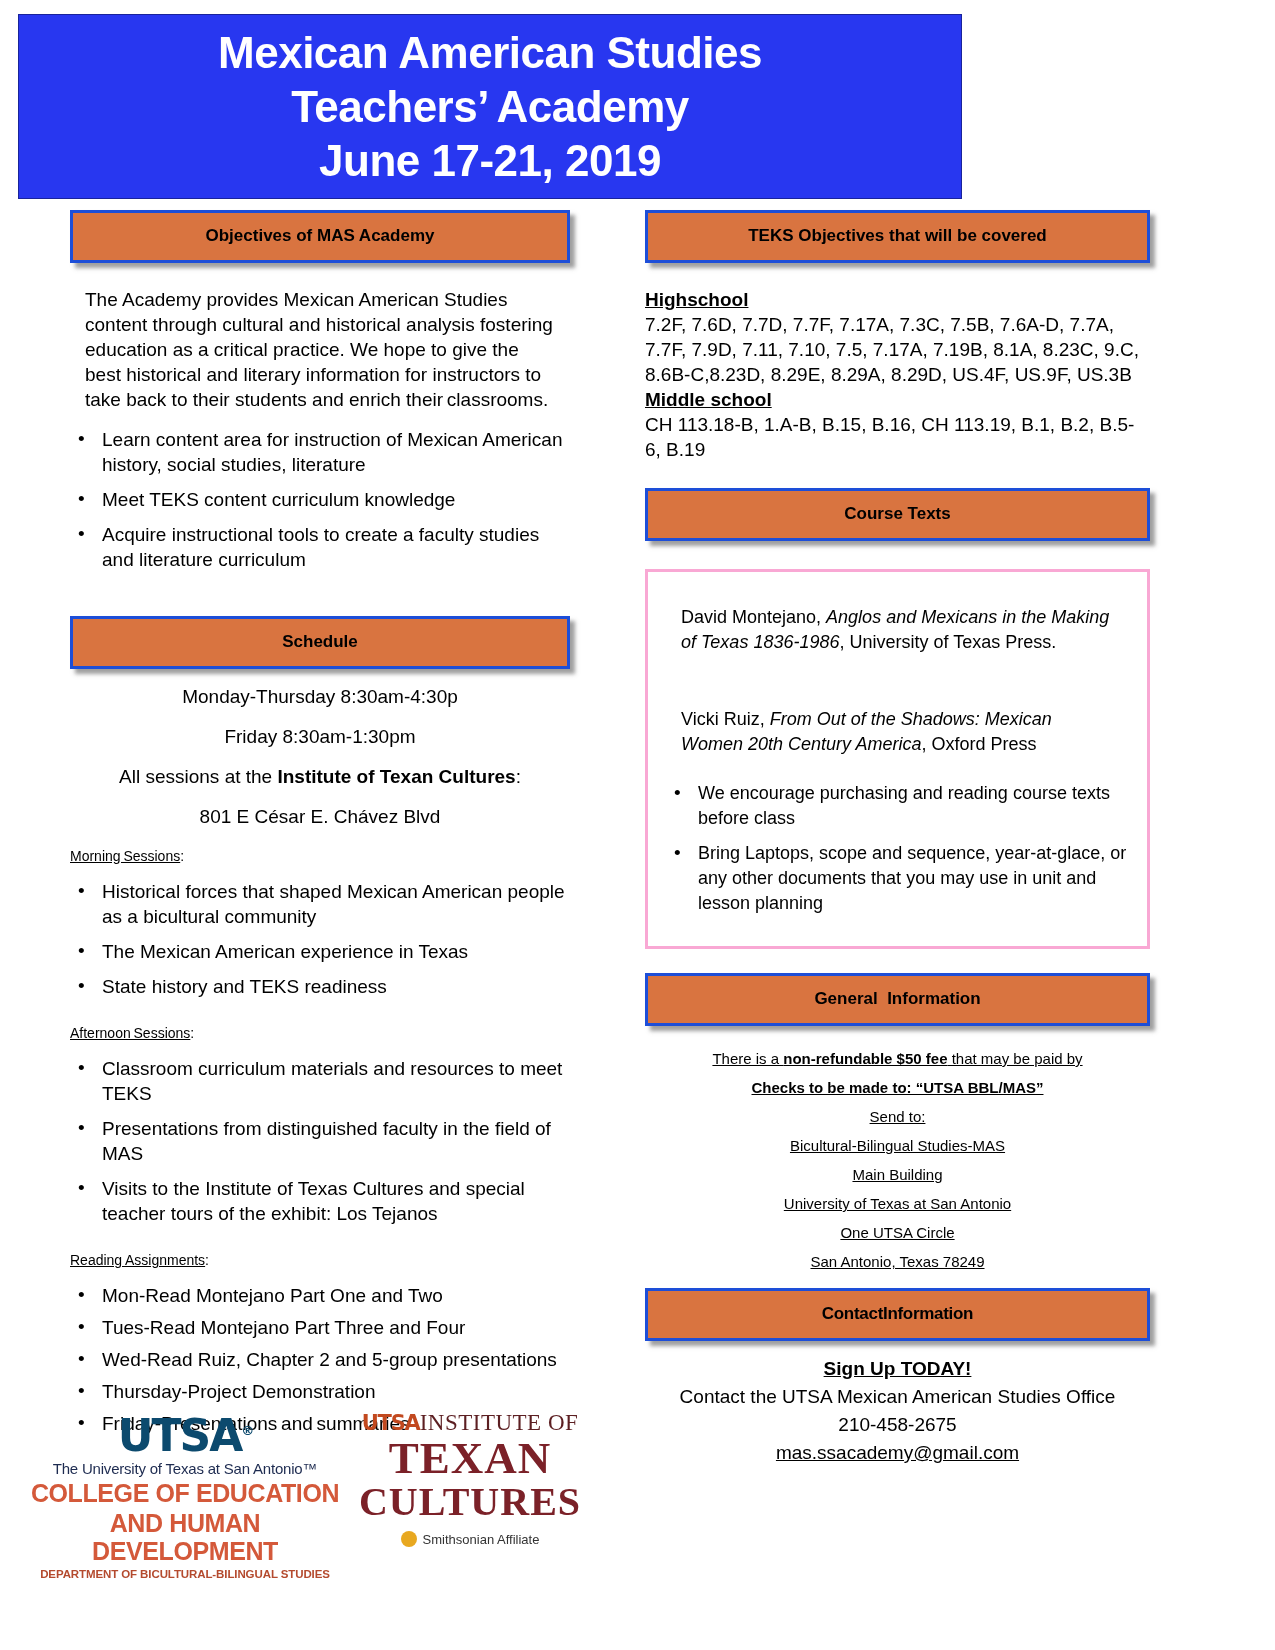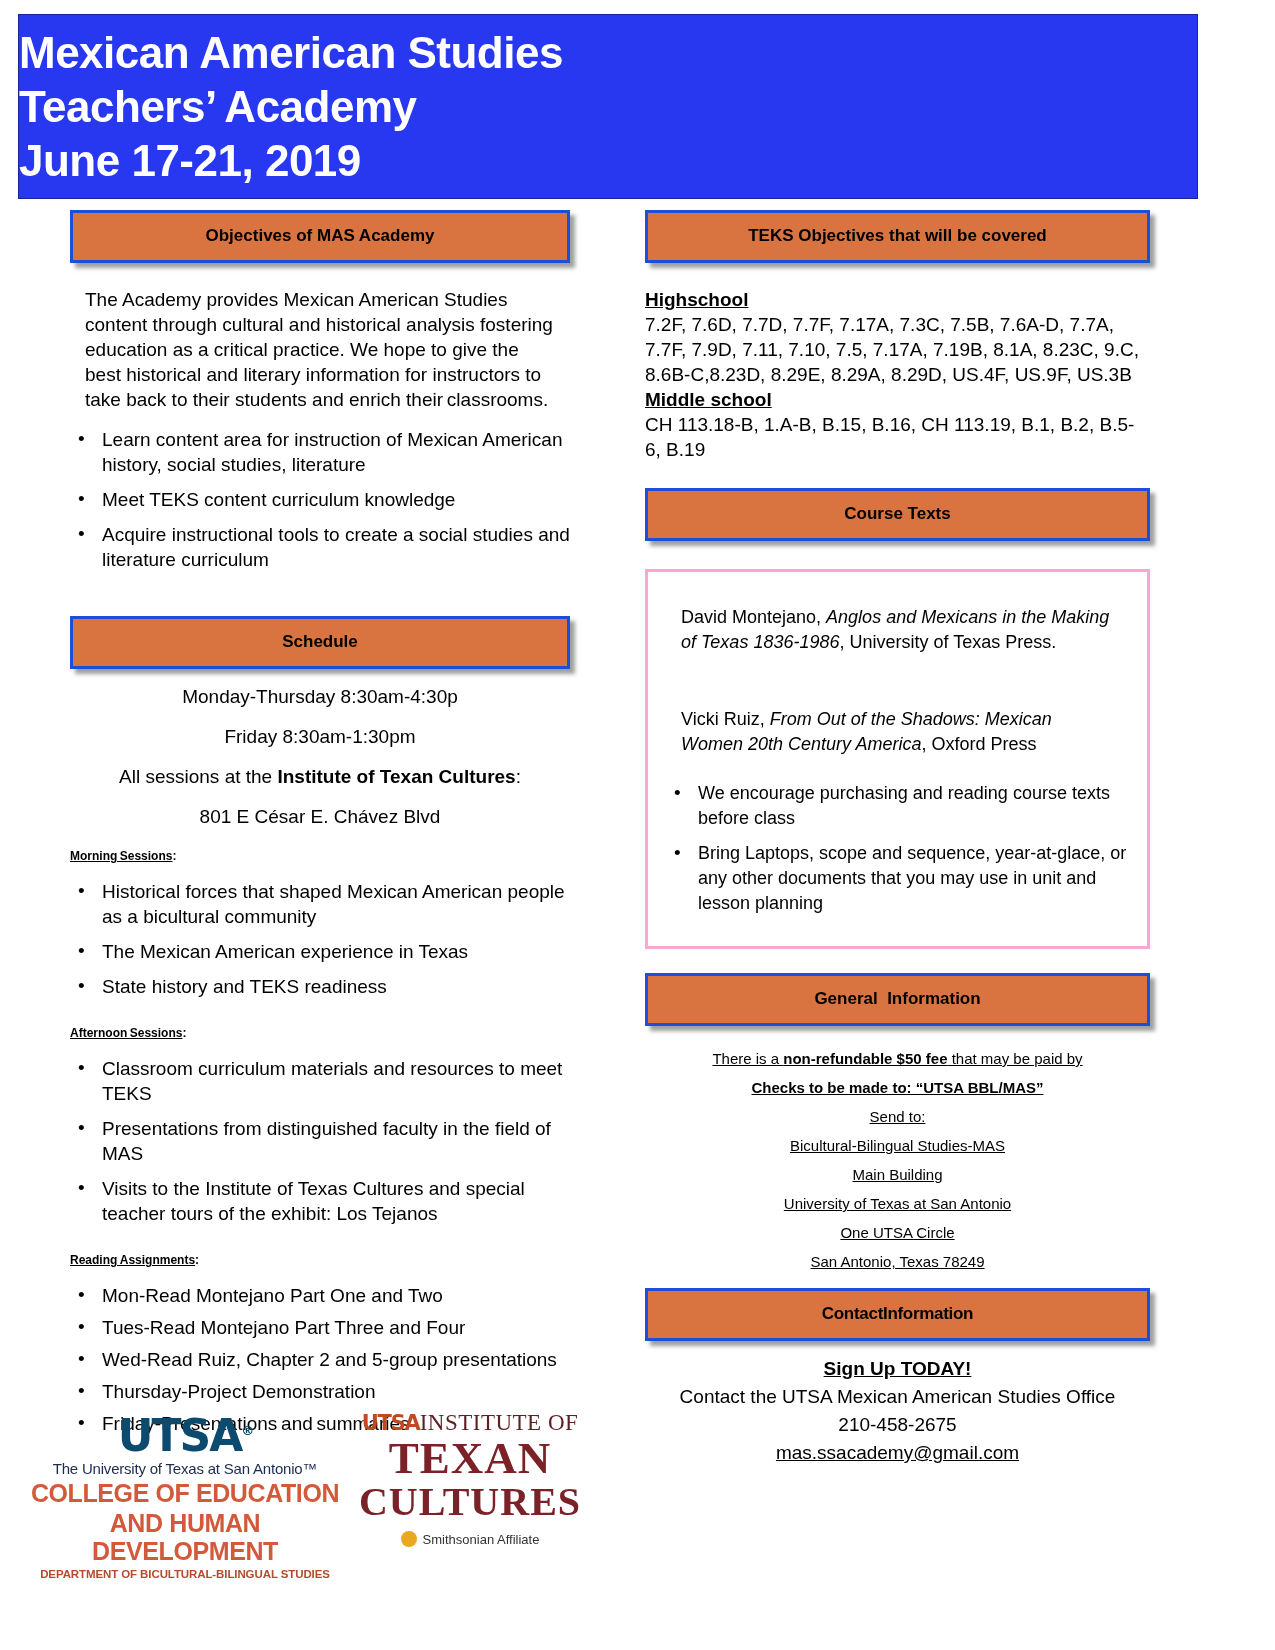--- a/index.html
+++ b/index.html
@@ -14,28 +14,28 @@
     color: #000000;
     position: relative;
     overflow: hidden;
   }
 
   
   .banner {
     position: absolute;
     left: 18px;
     top: 14px;
-    width: 1180px;
+    width: 944px;
     height: 185px;
     background: #2837f0;
     border: 1px solid #19239b;
     box-sizing: border-box;
     display: flex;
     flex-direction: column;
-    align-items: flex-start;
+    align-items: center;
     justify-content: center;
   }
   .banner-line {
     color: #ffffff;
     font-weight: bold;
     font-size: 44px;
     line-height: 54px;
     letter-spacing: -0.5px;
     text-align: center;
     white-space: pre;
@@ -99,24 +99,23 @@
   }
   ul.bullets.tight > li { margin-bottom: 7px; }
 
   .u { text-decoration: underline; }
   .b { font-weight: bold; }
   .i { font-style: italic; }
 
   .center { text-align: center; }
 
   .sub-label {
-    font-size: 12px;
+    font-size: 14px;
     line-height: 25px;
     margin-top: 12px;
-    font-weight: bold;
   }
 
   
   .teks-block { margin-top: 24px; }
   .teks-head {
     font-size: 19px;
     font-weight: bold;
     text-decoration: underline;
     line-height: 25px;
   }
@@ -256,21 +255,21 @@
 
 <div class="col-left">
 
   <div class="sec-head">Objectives of MAS Academy</div>
 
   <div class="body-block">
     <p class="para">The Academy provides Mexican American Studies content through cultural and historical analysis fostering education as a critical practice. We hope to give the best historical and literary information for instructors to take back to their students and enrich their classrooms.</p>
     <ul class="bullets">
       <li>Learn content area for instruction of Mexican American history, social studies, literature</li>
       <li>Meet TEKS content curriculum knowledge</li>
-      <li>Acquire instructional tools to create a social studies and literature curriculum</li>
+      <li>Acquire instructional tools to create a faculty studies and literature curriculum</li>
     </ul>
   </div>
 
   <div style="height:34px"></div>
 
   <div class="sec-head">Schedule</div>
 
   <div style="margin-top:14px">
     <div class="para center">Monday-Thursday 8:30am-4:30p</div>
     <div class="para center">Friday  8:30am-1:30pm</div>

